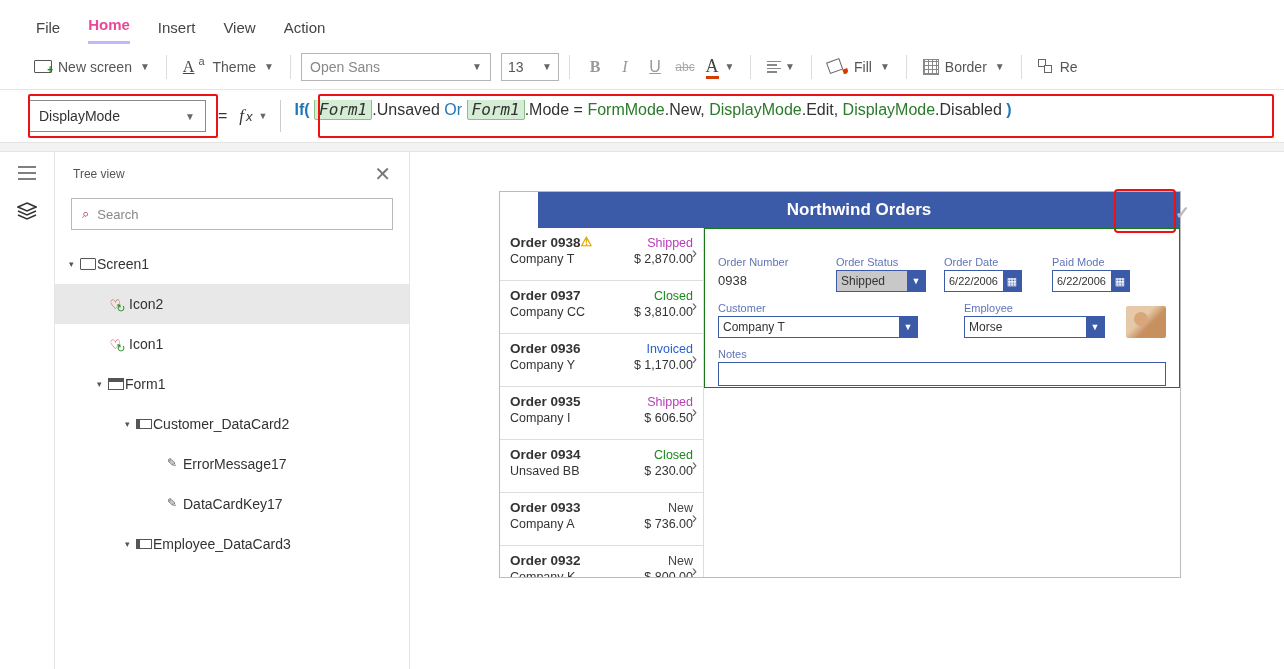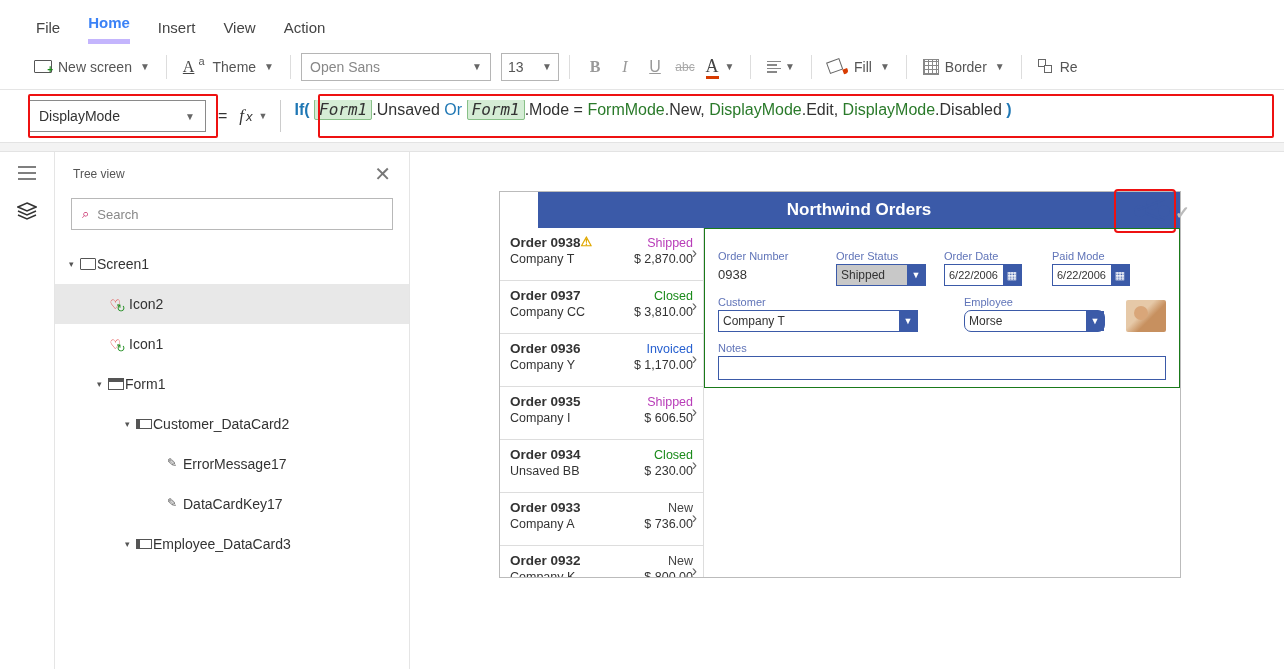--- a/index.html
+++ b/index.html
@@ -1,21 +1,21 @@
 <!DOCTYPE html>
 <html><head>
 <meta charset="utf-8">
 <style>
   * { box-sizing: border-box; margin: 0; padding: 0; font-family: "Segoe UI", Arial, sans-serif; }
   body { background: #fff; width: 1284px; height: 669px; overflow: hidden; font-size: 13px; color: #333; }
 
   
   .menu-bar { height: 44px; display: flex; align-items: flex-end; padding: 0 36px; gap: 28px; }
   .menu-item { font-size: 15px; color: #444; padding-bottom: 8px; cursor: pointer; }
-  .menu-item.active { font-weight: 600; color: #3b82f6; border-bottom: 5px solid #c4b5fd; }
+  .menu-item.active { font-weight: 600; color: #ec4899; border-bottom: 3px solid #c4b5fd; }
 
   
   .ribbon { height: 46px; display: flex; align-items: center; padding: 0 28px; border-bottom: 1px solid #e5e5e5; }
   .rib-btn { display: flex; align-items: center; gap: 6px; padding: 4px 6px; font-size: 14px; color: #555; cursor: pointer; }
   .chev { font-size: 10px; color: #666; margin-left: 2px; }
   .rib-sep { width: 1px; height: 24px; background: #ddd; margin: 0 10px; }
   .font-dd { width: 190px; height: 28px; border: 1px solid #b5b5b5; display: flex; align-items: center; padding: 0 8px; color: #888; font-size: 14px; justify-content: space-between; }
   .size-dd { width: 58px; height: 28px; border: 1px solid #b5b5b5; display: flex; align-items: center; padding: 0 6px; color: #555; font-size: 14px; justify-content: space-between; }
   .style-btn { width: 30px; height: 28px; display: flex; align-items: center; justify-content: center; color: #999; font-size: 16px; cursor: pointer; }
   .colorA { position: relative; font-size: 18px; color: #444; font-family:"Times New Roman",serif; }
@@ -77,21 +77,21 @@
   .order-list { width: 222px; border-right: 1px solid #ddd; overflow:hidden; }
   .order-row { height: 53px; border-bottom: 1px solid #ddd; padding: 7px 10px 0 10px; position:relative; cursor:pointer;}
   .order-row .l1 { display:flex; justify-content:space-between; align-items:baseline;}
   .ord-name { font-weight:600; font-size:13.5px; }
   .ord-status { font-size:12.5px; }
   .ord-status.Shipped{color:#b83cb8;} .ord-status.Closed{color:#1a8a1a;} .ord-status.Invoiced{color:#2760d0;} .ord-status.New{color:#444;}
   .order-row .l2 { display:flex; justify-content:space-between; font-size:12.5px; color:#333; margin-top:2px;}
   .ord-chev { position:absolute; right:6px; top:16px; font-size:16px; color:#666; }
   .warn { color:#e0a800; font-size:13px; position:relative; top:-1px; }
 
-  .form-panel { flex:1; padding: 22px 14px; position:relative; }
+  .form-panel { flex:1; padding: 28px 14px; position:relative; }
   .form-border { position:absolute; left:0px; top:0px; right:0px; height:160px; border:1px solid #1a7a1a; pointer-events:none; }
   .field-row { display:flex; gap:18px; margin-bottom:10px; }
   .field { display:flex; flex-direction:column; }
   .field label { font-size:11px; color:#6074b8; margin-bottom:2px; }
   .field .val-plain { font-size:13px; padding:3px 0; }
   .sel { height:22px; border:1px solid #3b5aa8; background:#fff; display:flex; align-items:center; padding:0 4px; font-size:12px; position:relative; }
   .sel .dd { position:absolute; right:0; top:0; width:18px; height:100%; background:#3b5aa8; display:flex;align-items:center;justify-content:center;color:#fff;font-size:9px;}
   .sel.grey { background:#c8c8c8; }
   .sel.date { width:78px; font-size:11px; }
   .sel.date .dd { background:#3b5aa8; font-size:11px;}
@@ -438,21 +438,21 @@
             <div class="field" style="width:200px;">
               <label>Customer</label>
               <div class="sel" style="width:200px;">
                   <span>Company T</span>
                   <span class="dd">▼</span>
                 </div>
             </div>
             <div style="width:10px;"></div>
             <div class="field" style="width:144px;">
               <label>Employee</label>
-              <div class="sel" style="width:141px;border-radius:7px;">
+              <div class="sel" style="width:141px;">
                   <span>Morse</span>
                   <span class="dd">▼</span>
                 </div>
             </div>
             <div class="field" style="justify-content:flex-end;">
               <div class="avatar"></div>
             </div>
           </div>
 
           <div class="field" style="width:100%;">

